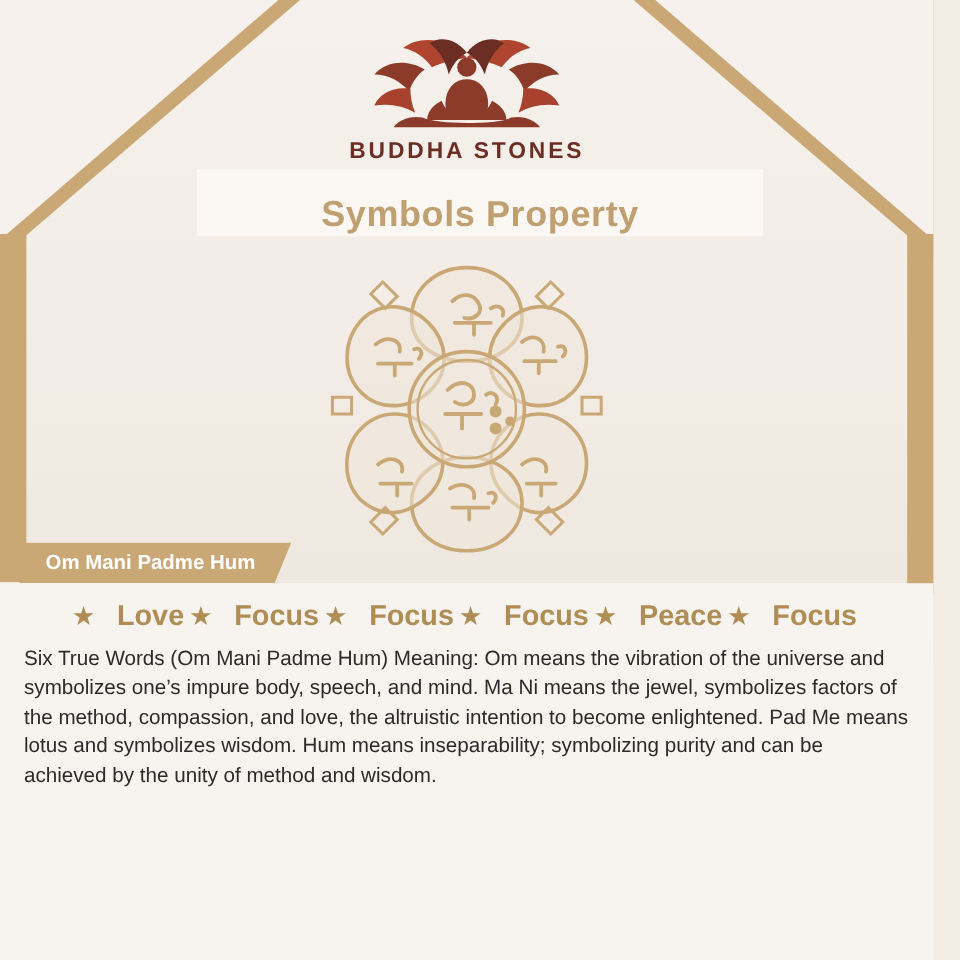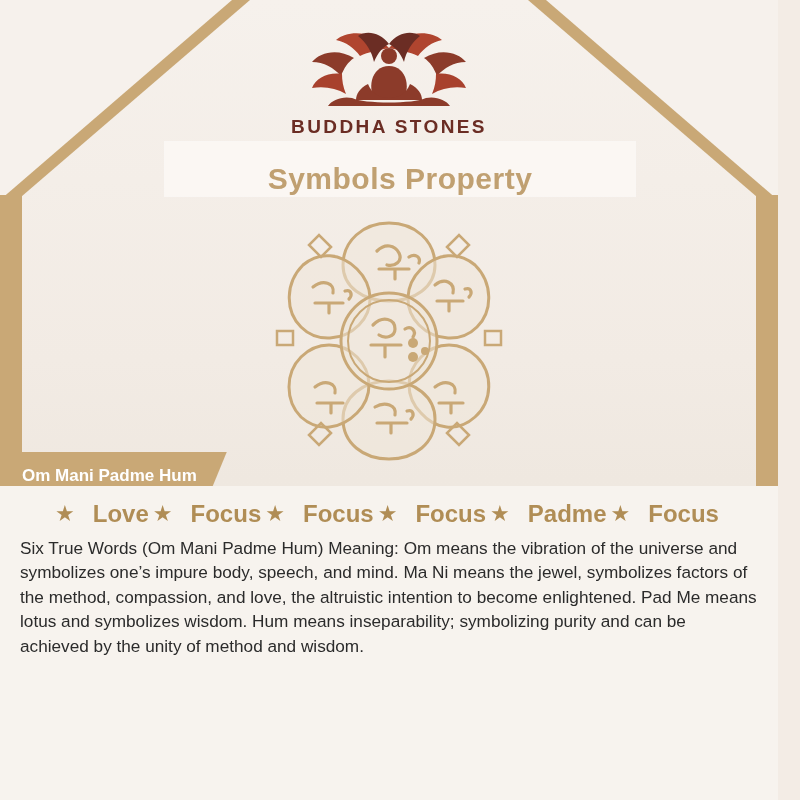--- a/index.html
+++ b/index.html
@@ -124,29 +124,29 @@
     z-index: 4;
   }
   .mandala {
     width: 300px;
     height: 260px;
   }
 
   
   .label-tab {
     position: absolute;
-    left: 0;
+    left: 16px;
     top: 452px;
     height: 34px;
     background: #c9a876;
     color: #ffffff;
     font-size: 17px;
     font-weight: bold;
     display: flex;
-    align-items: flex-end;
+    align-items: center;
     padding: 0 30px 0 22px;
     z-index: 8;
     clip-path: polygon(0 0, 100% 0, calc(100% - 14px) 100%, 0 100%);
   }
 
   
   .content-panel {
     position: absolute;
     left: 0; right: 0;
     top: 486px;
@@ -287,21 +287,21 @@
     <div class="keywords">
       <span class="kw-star">★</span>
       <span class="kw">Love</span>
       <span class="kw-star">★</span>
       <span class="kw">Focus</span>
       <span class="kw-star">★</span>
       <span class="kw">Focus</span>
       <span class="kw-star">★</span>
       <span class="kw">Focus</span>
       <span class="kw-star">★</span>
-      <span class="kw">Padme</span>
+      <span class="kw">Peace</span>
       <span class="kw-star">★</span>
       <span class="kw">Focus</span>
     </div>
     <div class="body-text">
       <p>Six True Words (Om Mani Padme Hum) Meaning: Om means the vibration of the universe and symbolizes one’s impure body, speech, and mind. Ma Ni means the jewel, symbolizes factors of the method, compassion, and love, the altruistic intention to become enlightened. Pad Me means lotus and symbolizes wisdom. Hum means inseparability; symbolizing purity and can be achieved by the unity of method and wisdom.</p>
     </div>
   </div>
 
 </div>
 

